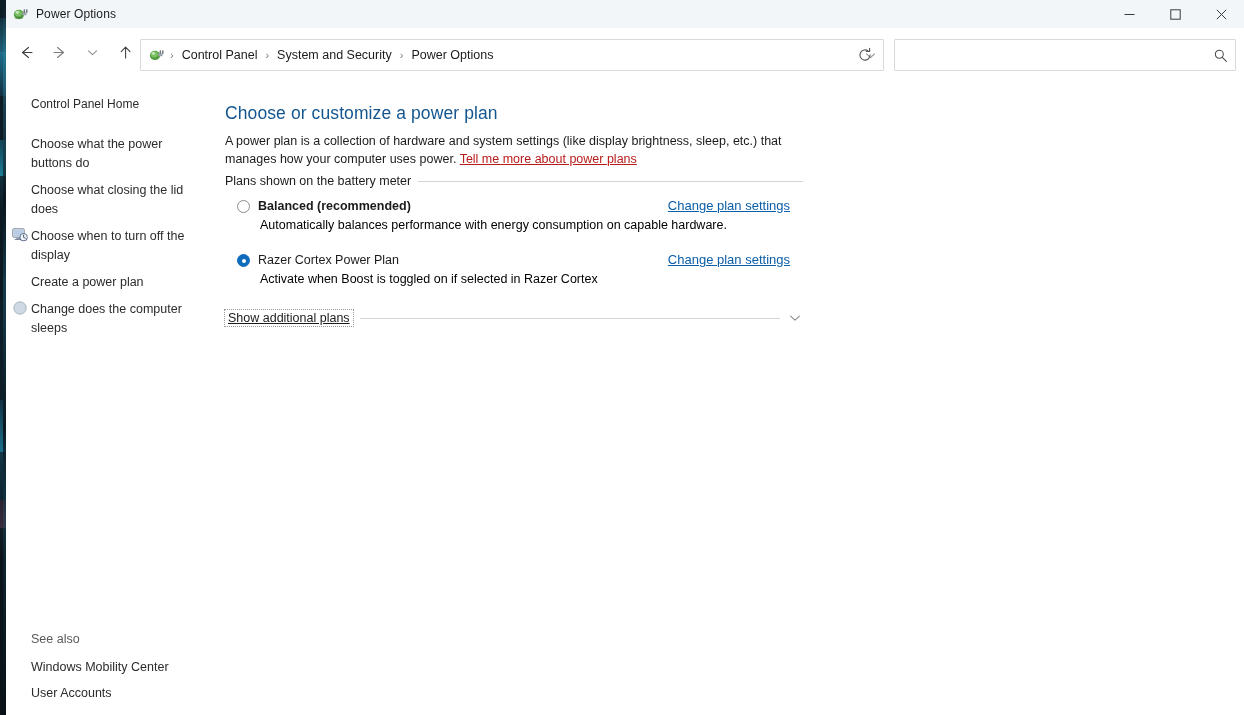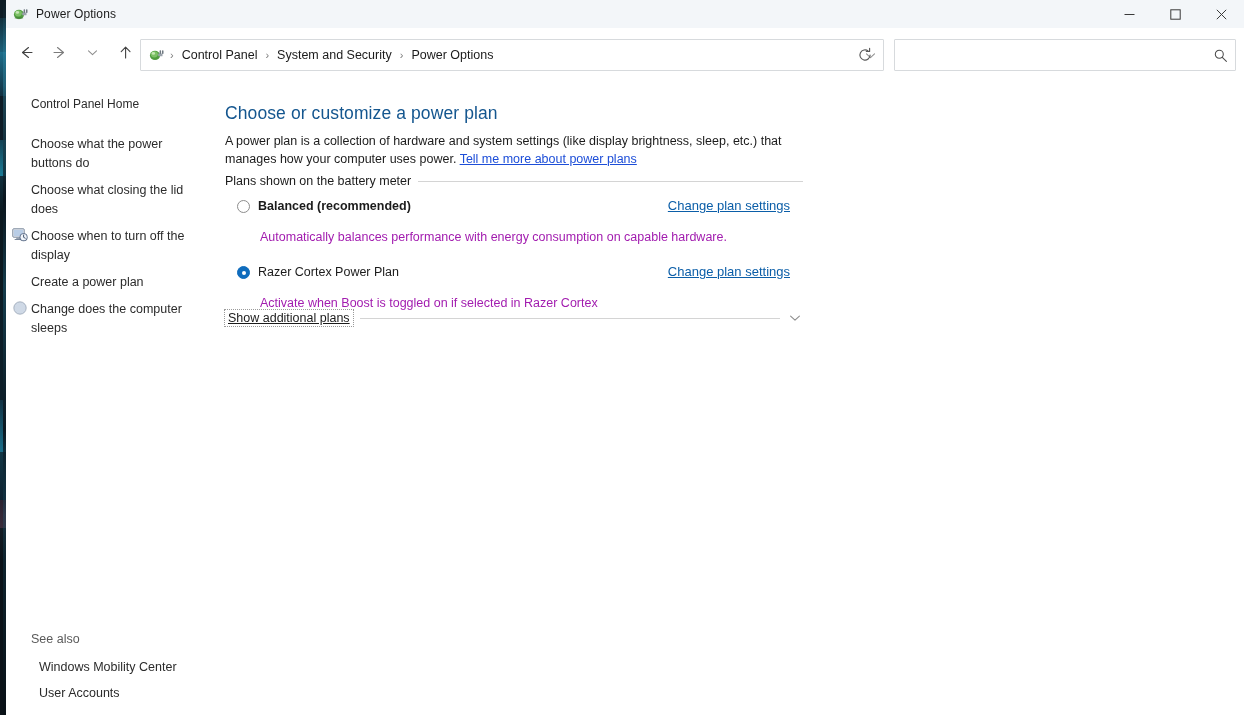--- a/index.html
+++ b/index.html
@@ -234,21 +234,21 @@
     left: 0; top: 556px;
     width: 212px;
   }
   .see-also-title {
     padding-left: 25px;
     font-size: 12.5px;
     color: #5a5a5a;
     margin-bottom: 14px;
   }
   .see-also-link {
-    padding-left: 33px;
+    padding-left: 25px;
     font-size: 12.5px;
     color: #2b2b2b;
     margin-bottom: 12px;
   }
 
   
   .content {
     position: absolute;
     left: 218px; top: 76px;
     width: 1026px; height: 639px;
@@ -264,21 +264,21 @@
   }
   .page-desc {
     position: absolute;
     left: 7px; top: 56px;
     width: 582px;
     font-size: 12.5px;
     color: #1b1b1b;
     line-height: 18px;
   }
   .inline-link {
-    color: #1d4ed8;
+    color: #b91c1c;
     text-decoration: underline;
   }
 
   .group-header {
     position: absolute;
     left: 7px; top: 98px;
     width: 578px;
     display: flex;
     align-items: center;
     gap: 7px;
@@ -331,23 +331,23 @@
   }
   .plan-name {
     font-size: 12.5px;
     color: #1b1b1b;
     margin-left: 8px;
     line-height: 16px;
   }
   .plan-name.bold { font-weight: bold; }
   .plan-desc {
     font-size: 12.5px;
-    color: #a21caf;
+    color: #000000;
     margin-left: 35px;
-    margin-top: 15px;
+    margin-top: 3px;
     line-height: 17px;
   }
   .change-link {
     position: absolute;
     right: 13px; top: 0;
     font-size: 13px;
     color: #0b5ea8;
   }
 
   .additional {

